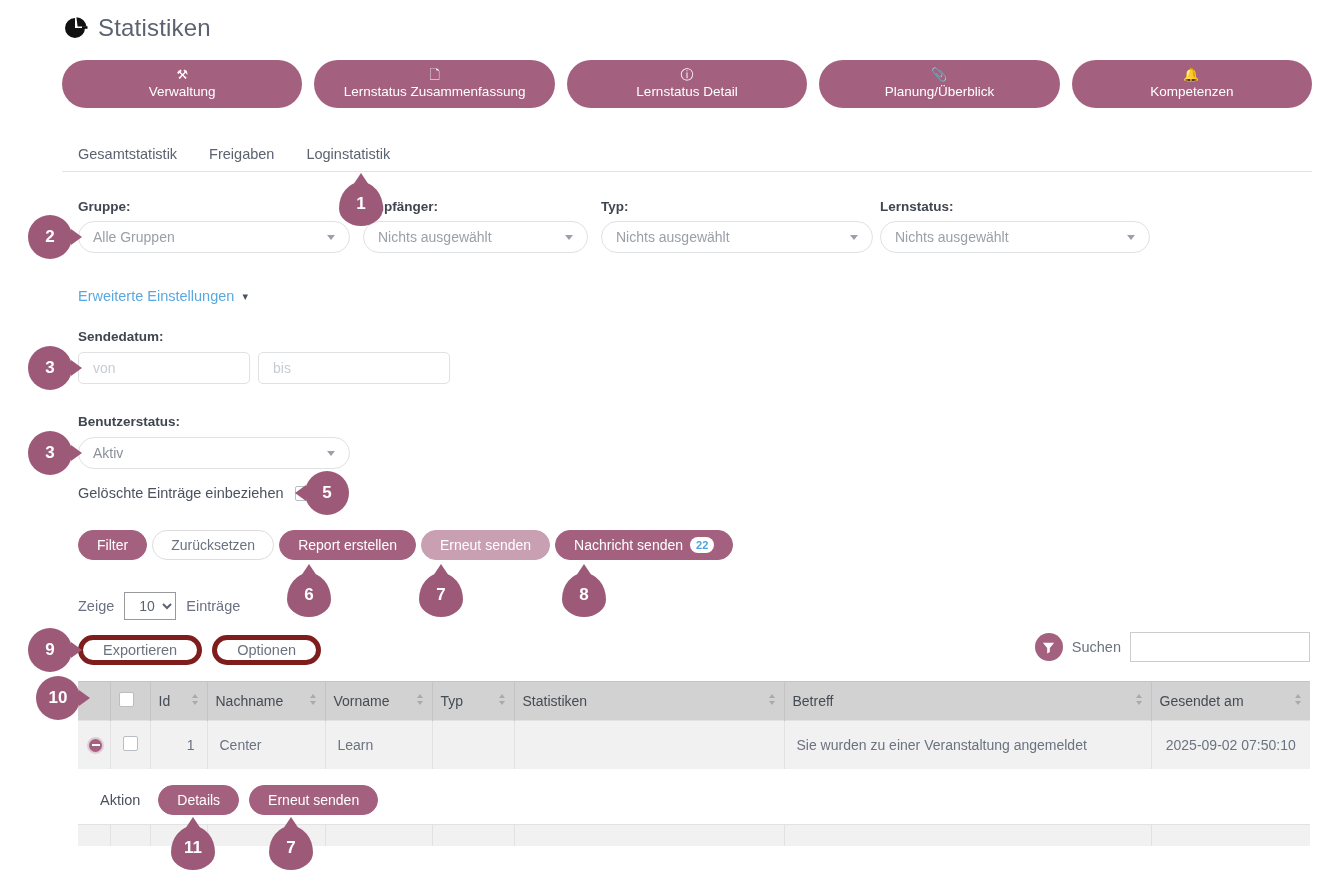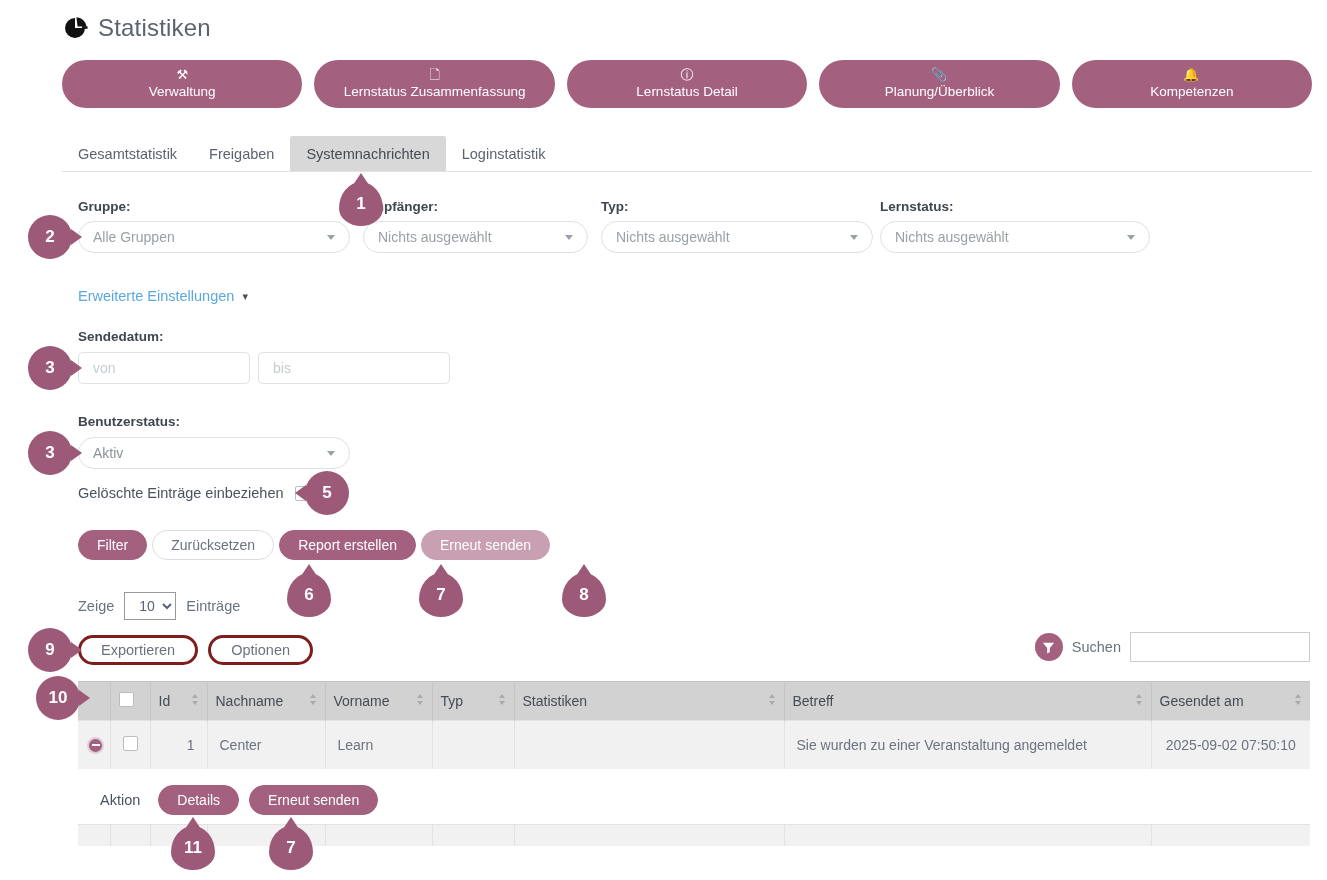--- a/index.html
+++ b/index.html
@@ -85,21 +85,21 @@
            padding:1px 6px; line-height:14px; font-weight:bold; }
 
   
   #show-row { position:absolute; left:78px; top:592px; display:flex; align-items:center; gap:10px;
               font-size:14.5px; color:#6b7280; }
   #show-row select { height:28px; font-size:14px; color:#5b6370; border:1px solid #999;
                      background:#fff; padding:0 4px 0 10px; border-radius:0;
                      font-family:"Liberation Sans", sans-serif; }
 
   #tools-row { position:absolute; left:78px; top:635px; display:flex; gap:10px; }
-  .btn-oval { height:30px; border-radius:15px; border:3px solid #7f1d1d; background:#fff; color:#6b7280;
+  .btn-oval { height:30px; border-radius:15px; border:5px solid #7f1d1d; background:#fff; color:#6b7280;
               font-size:14.5px; display:inline-flex; align-items:center; padding:0 20px; cursor:pointer; }
 
   #search-row { position:absolute; right:17px; top:632px; display:flex; align-items:center; gap:9px; }
   #funnel-btn { width:28px; height:28px; border-radius:50%; background:#a4617f;
                 display:flex; align-items:center; justify-content:center; cursor:pointer; }
   #search-lb { font-size:14.5px; color:#6b7280; }
   #search-input { width:180px; height:30px; border:1px solid #ccc; background:#fff; }
 
   
   #tbl { position:absolute; left:78px; top:681px; width:1232px; border-collapse:collapse;
@@ -181,21 +181,20 @@
   </div>
   <div class="nav-pill">
     <span class="nav-ic">🔔</span>
     <span class="nav-lb">Kompetenzen</span>
   </div>
 </div>
 
 <div id="tabs">
   <div class="tab">Gesamtstatistik</div>
   <div class="tab">Freigaben</div>
-  <div class="tab active">Systemnachrichten</div>
   <div class="tab">Loginstatistik</div>
 </div>
 
 <div class="flabel" id="f-gruppe-lb">Gruppe:</div>
 <div class="pill-select" id="f-gruppe">
   <span>Alle Gruppen</span>
   <i class="caret"></i>
 </div>
 
 <div class="flabel" id="f-empf-lb">Empfänger:</div>
@@ -238,20 +237,24 @@
 <div id="chk-row">
   <span class="cl">Gelöschte Einträge einbeziehen</span>
   <span class="cbox"></span>
 </div>
 
 <div id="act-row">
   <div class="btn btn-solid">Filter</div>
   <div class="btn btn-ghost">Zurücksetzen</div>
   <div class="btn btn-solid">Report erstellen</div>
   <div class="btn btn-light">Erneut senden</div>
+  <div class="btn btn-solid">
+    <span>Nachricht senden</span>
+    <span class="badge">22</span>
+  </div>
 </div>
 
 <div id="show-row">
   <span>Zeige</span>
   <select>
     <option>10</option>
   </select>
   <span>Einträge</span>
 </div>
 

